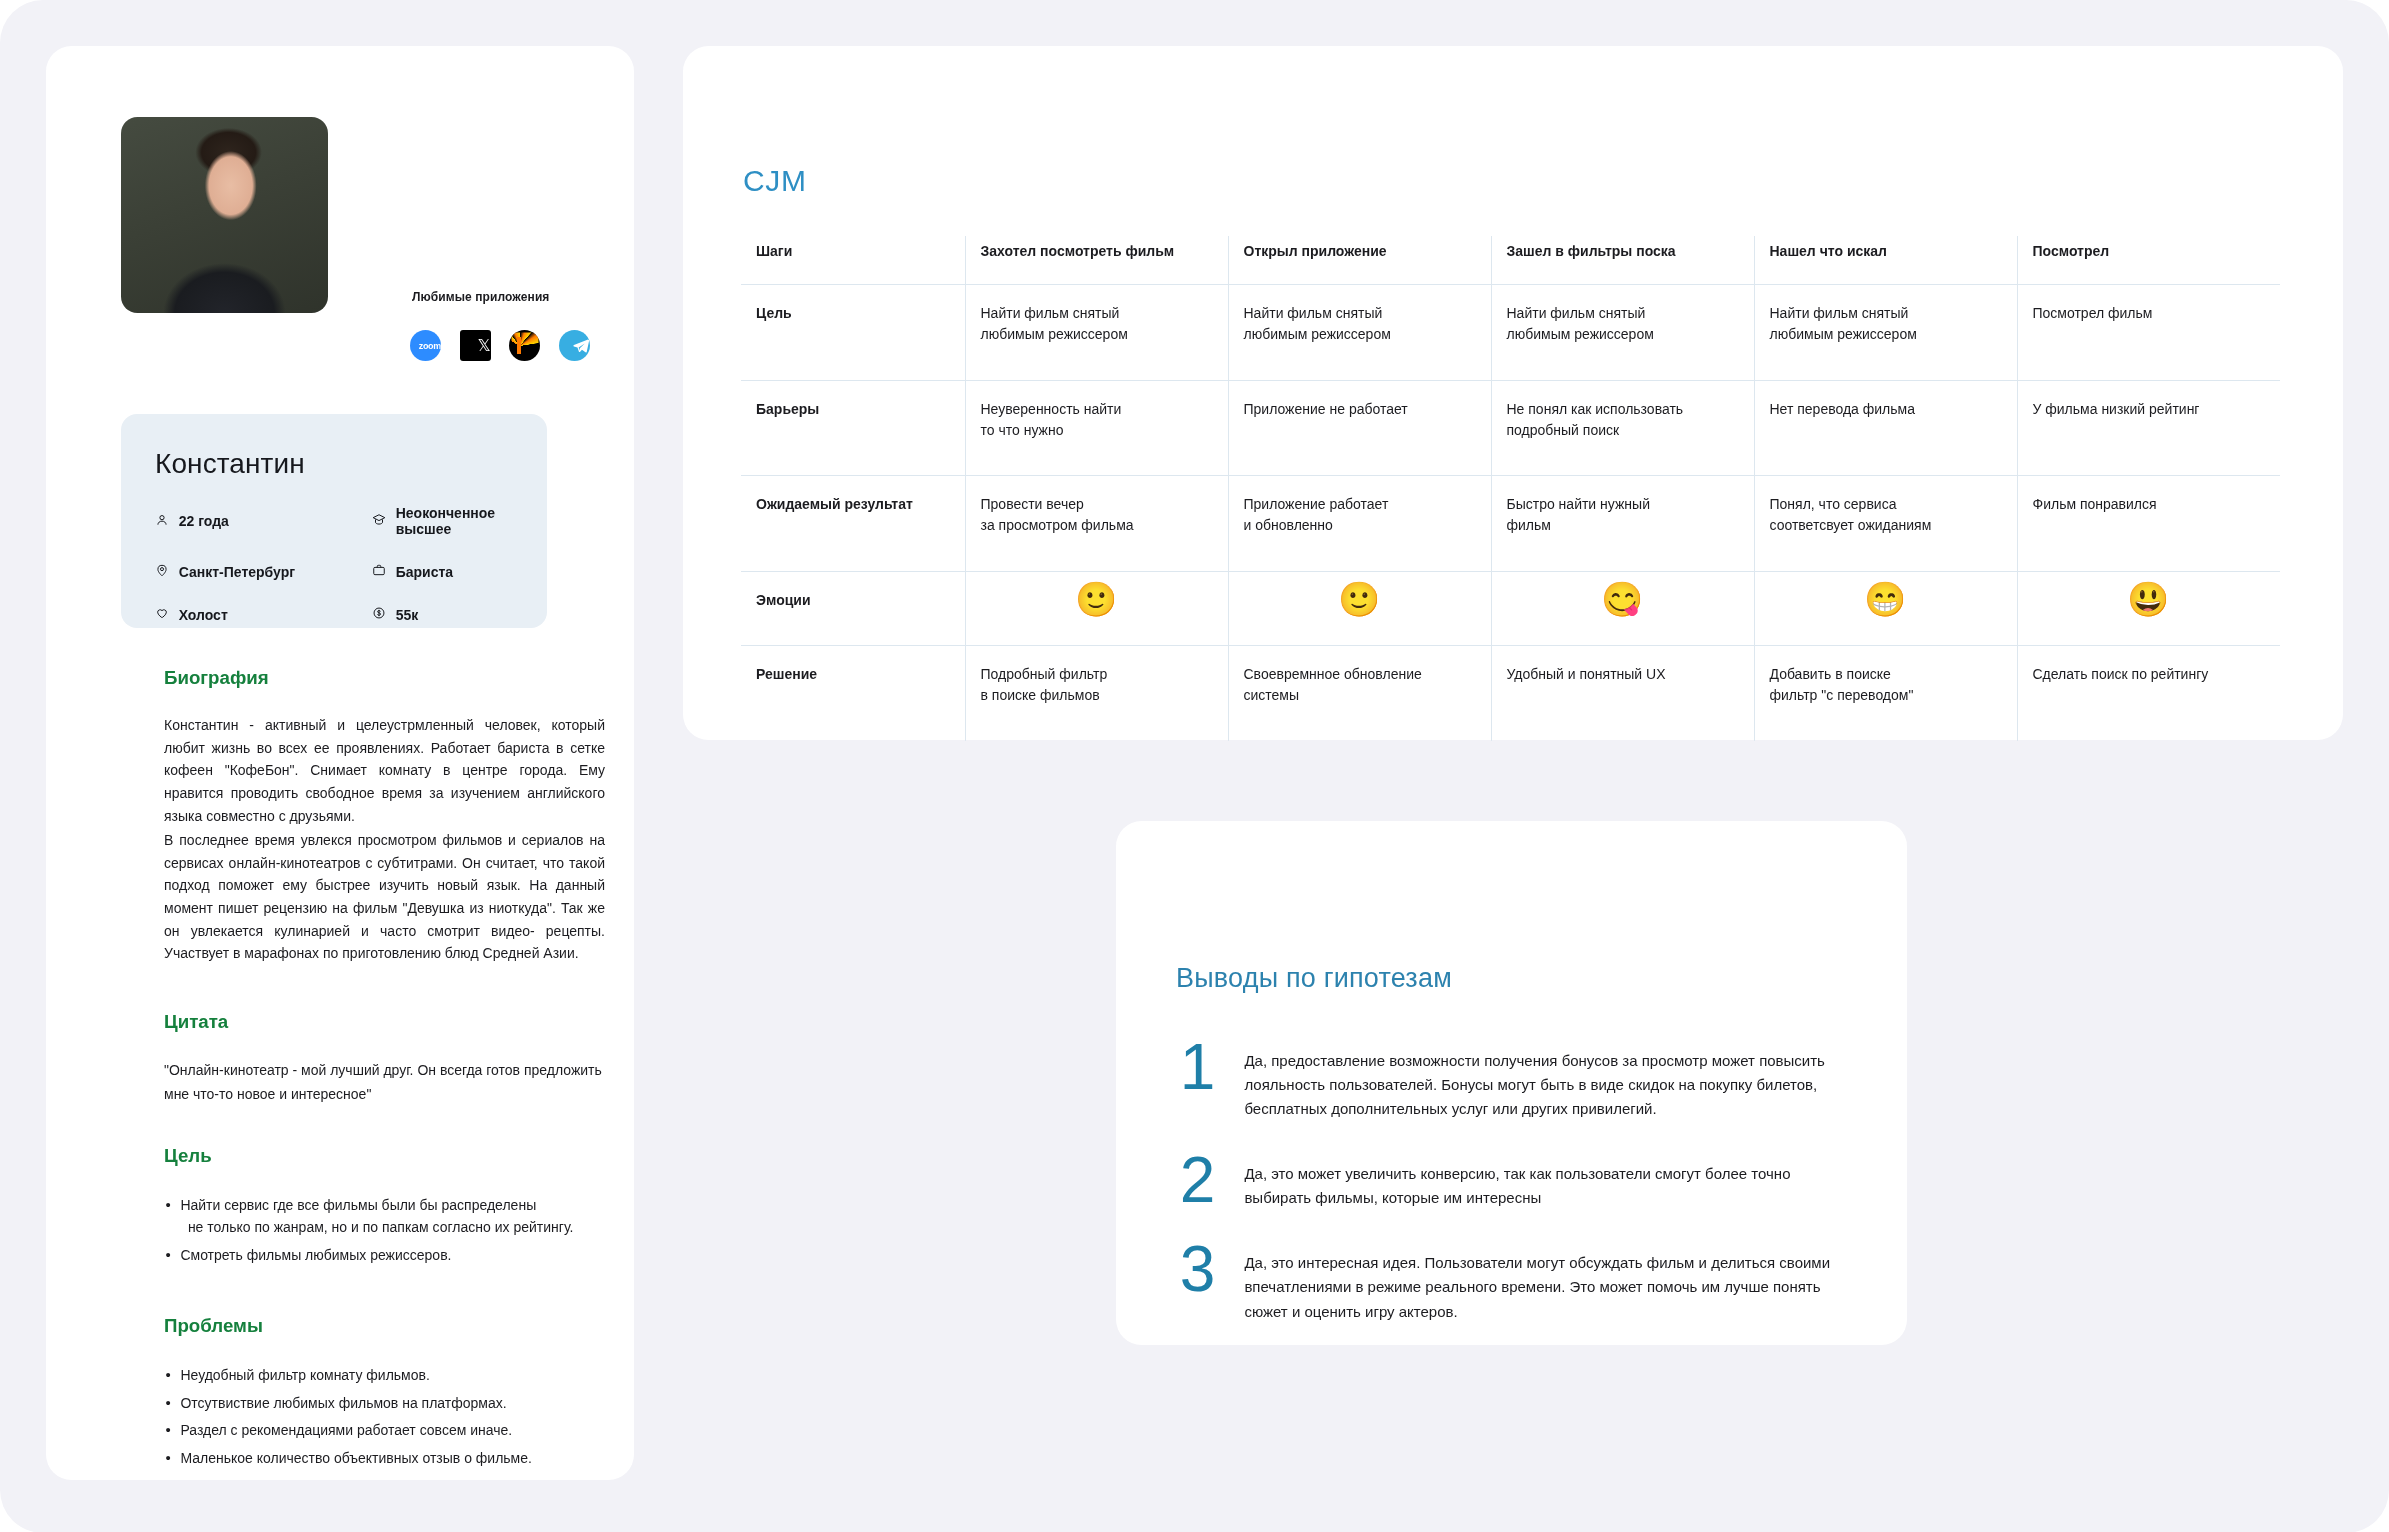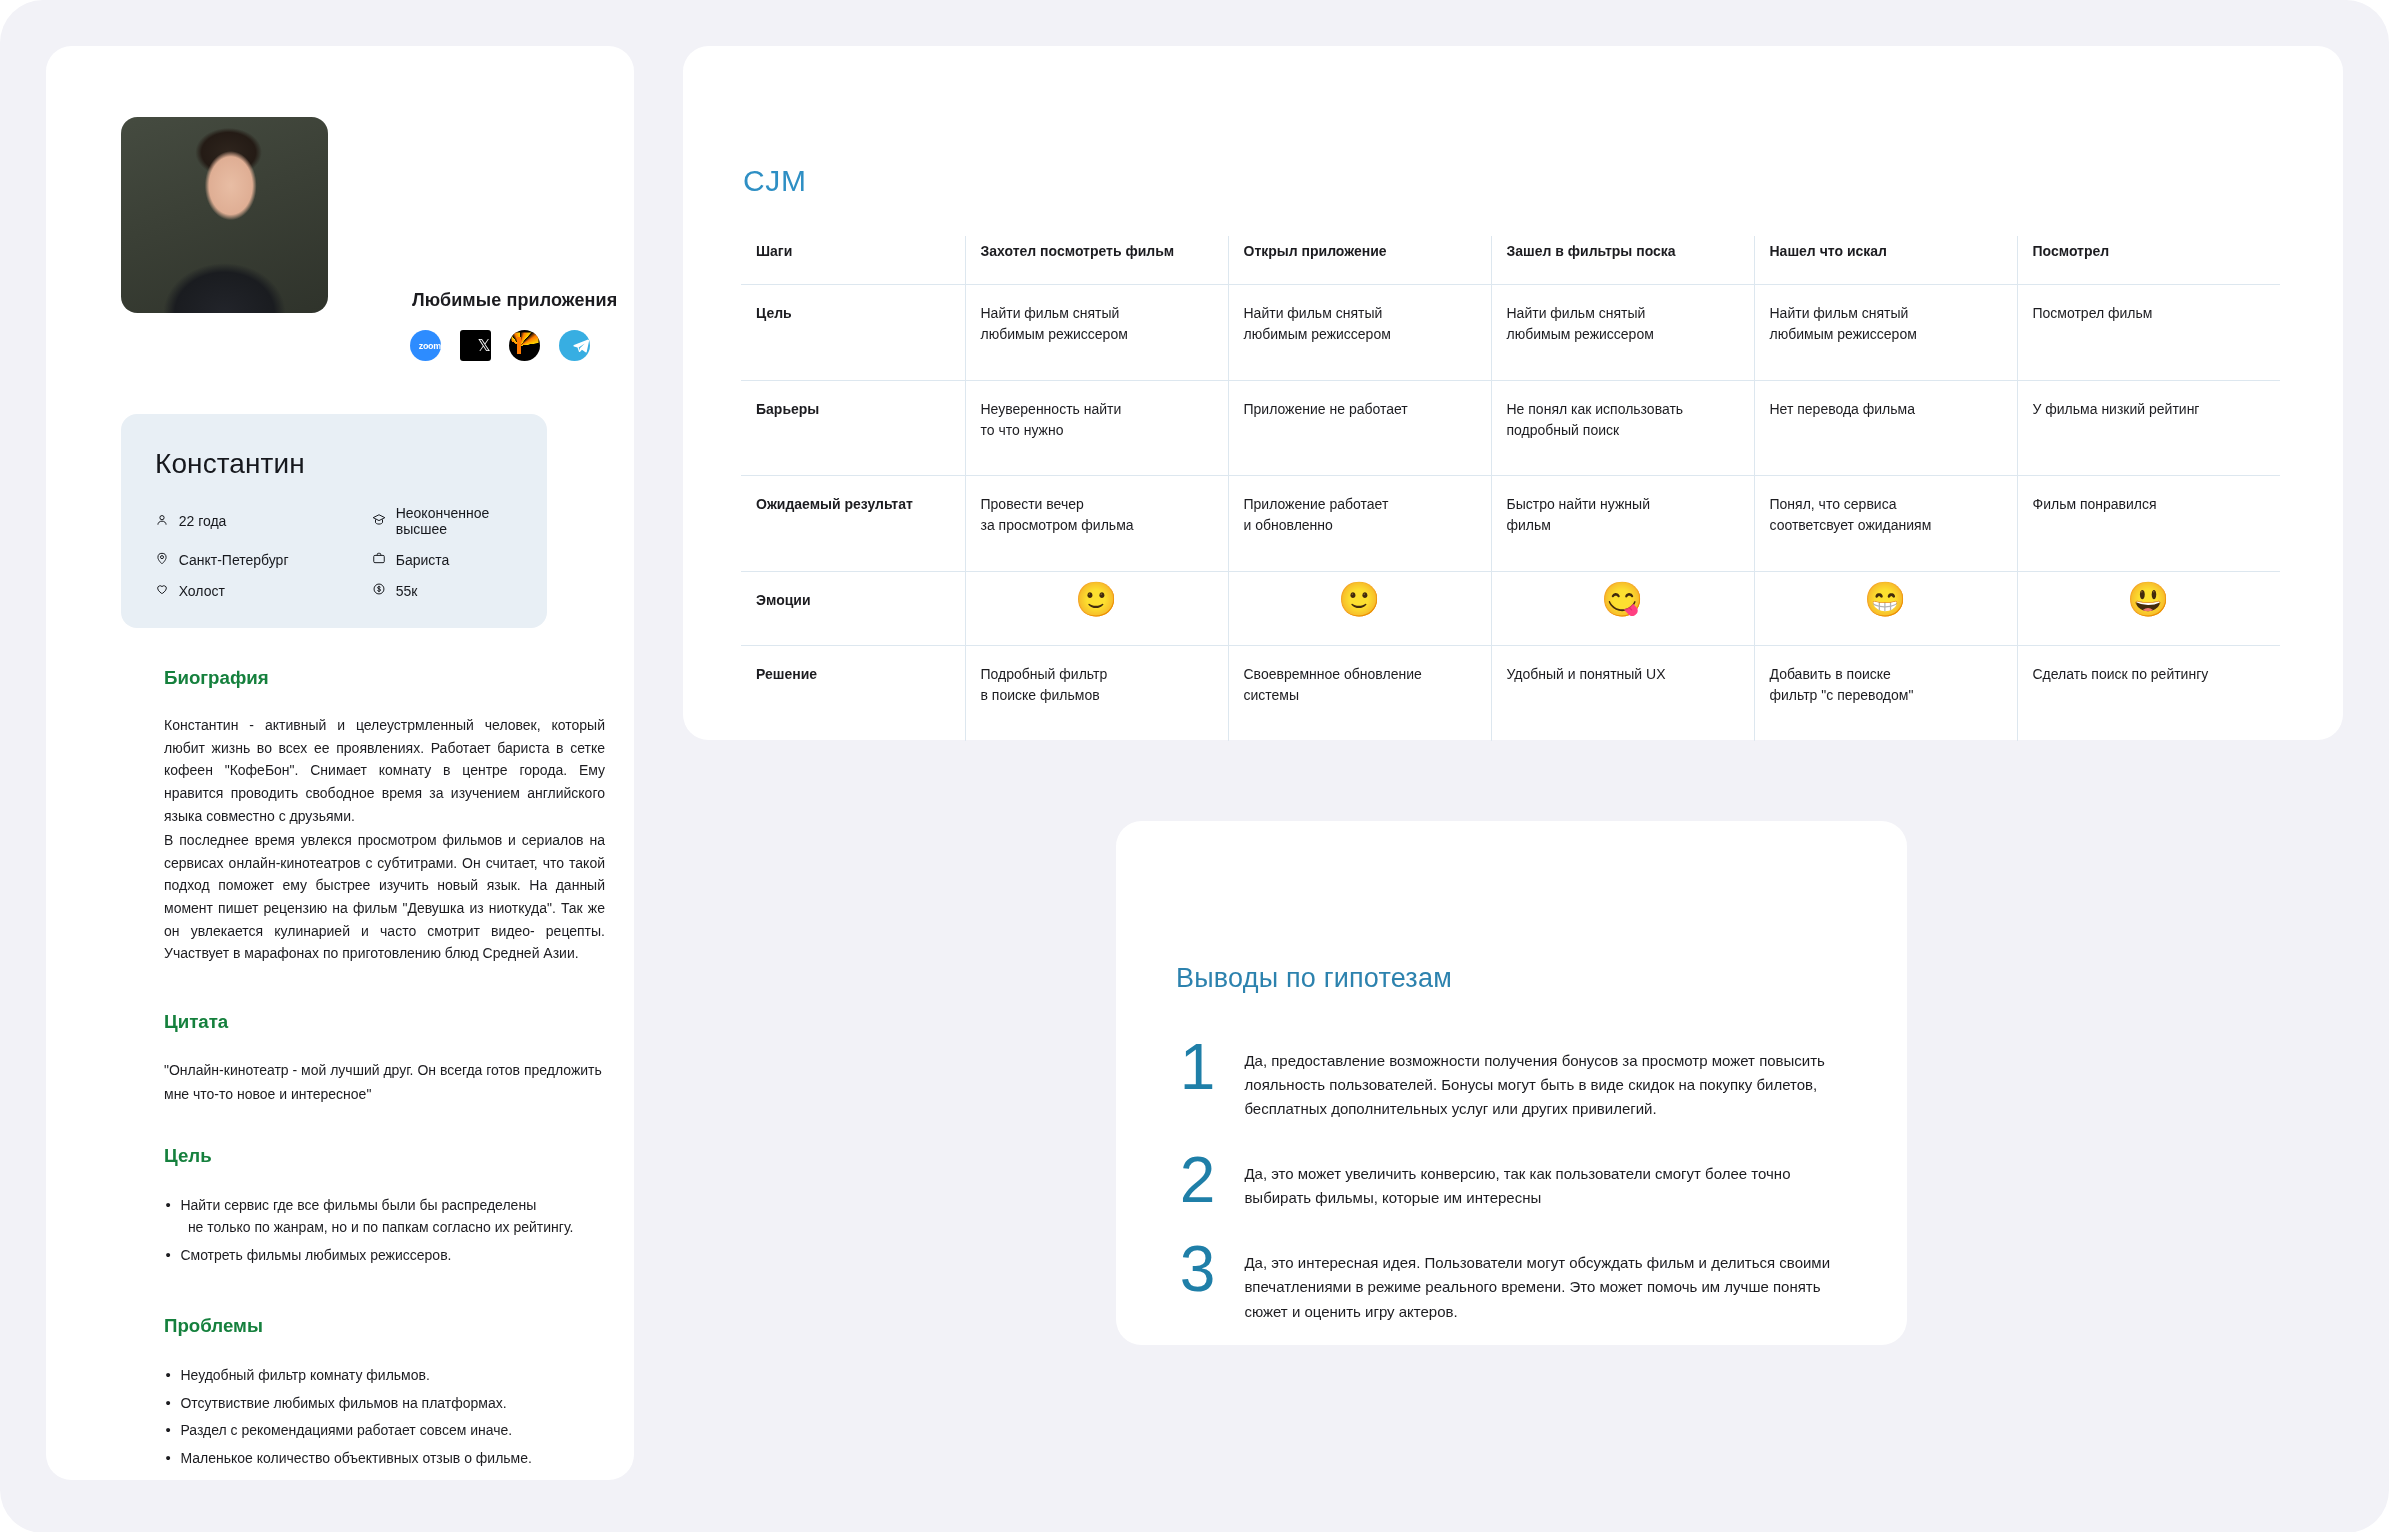--- a/index.html
+++ b/index.html
@@ -39,21 +39,21 @@
     background:
       radial-gradient(ellipse 36px 48px at 53% 35%, #e8bda4 0%, #dfae94 60%, rgba(223,174,148,0) 72%),
       radial-gradient(ellipse 45px 33px at 52% 18%, #2e241d 0%, #241b15 60%, rgba(36,27,21,0) 74%),
       radial-gradient(ellipse 71px 58px at 50% 100%, #22242a 0%, #1a1c20 70%, rgba(26,28,32,0) 86%),
       linear-gradient(160deg, #454b40 0%, #3b4036 45%, #2f332b 100%);
   }
   #fav-apps-label {
     position: absolute;
     left: 366px; top: 244px;
     width: 209px;
-    font-size: 18px;
+    font-size: 12px;
     font-weight: 700;
     color: #1b1b1f;
     letter-spacing: 0.1px;
   }
   #fav-apps-row {
     position: absolute;
     left: 364px; top: 284px;
     display: flex;
     gap: 18.7px;
     align-items: center;
@@ -99,21 +99,22 @@
   #persona-name {
     font-size: 28px;
     font-weight: 400;
     color: #16181d;
     letter-spacing: 0.1px;
     margin-bottom: 25.4px;
   }
   #info-grid {
     display: grid;
     grid-template-columns: 217px 1fr;
-    row-gap: 14px;
+    row-gap: 26px;
+    font-weight: bold;
   }
   .info-item { display: flex; align-items: center; gap: 9.7px; }
   .info-item svg { width: 14px; height: 14px; flex: none; stroke: #16181d; fill: none; stroke-width: 1.7; }
   .info-text { font-size: 14px; color: #16181d; }
 
   .sec-title {
     position: absolute;
     left: 118px;
     font-size: 18.7px;
     font-weight: 700;

